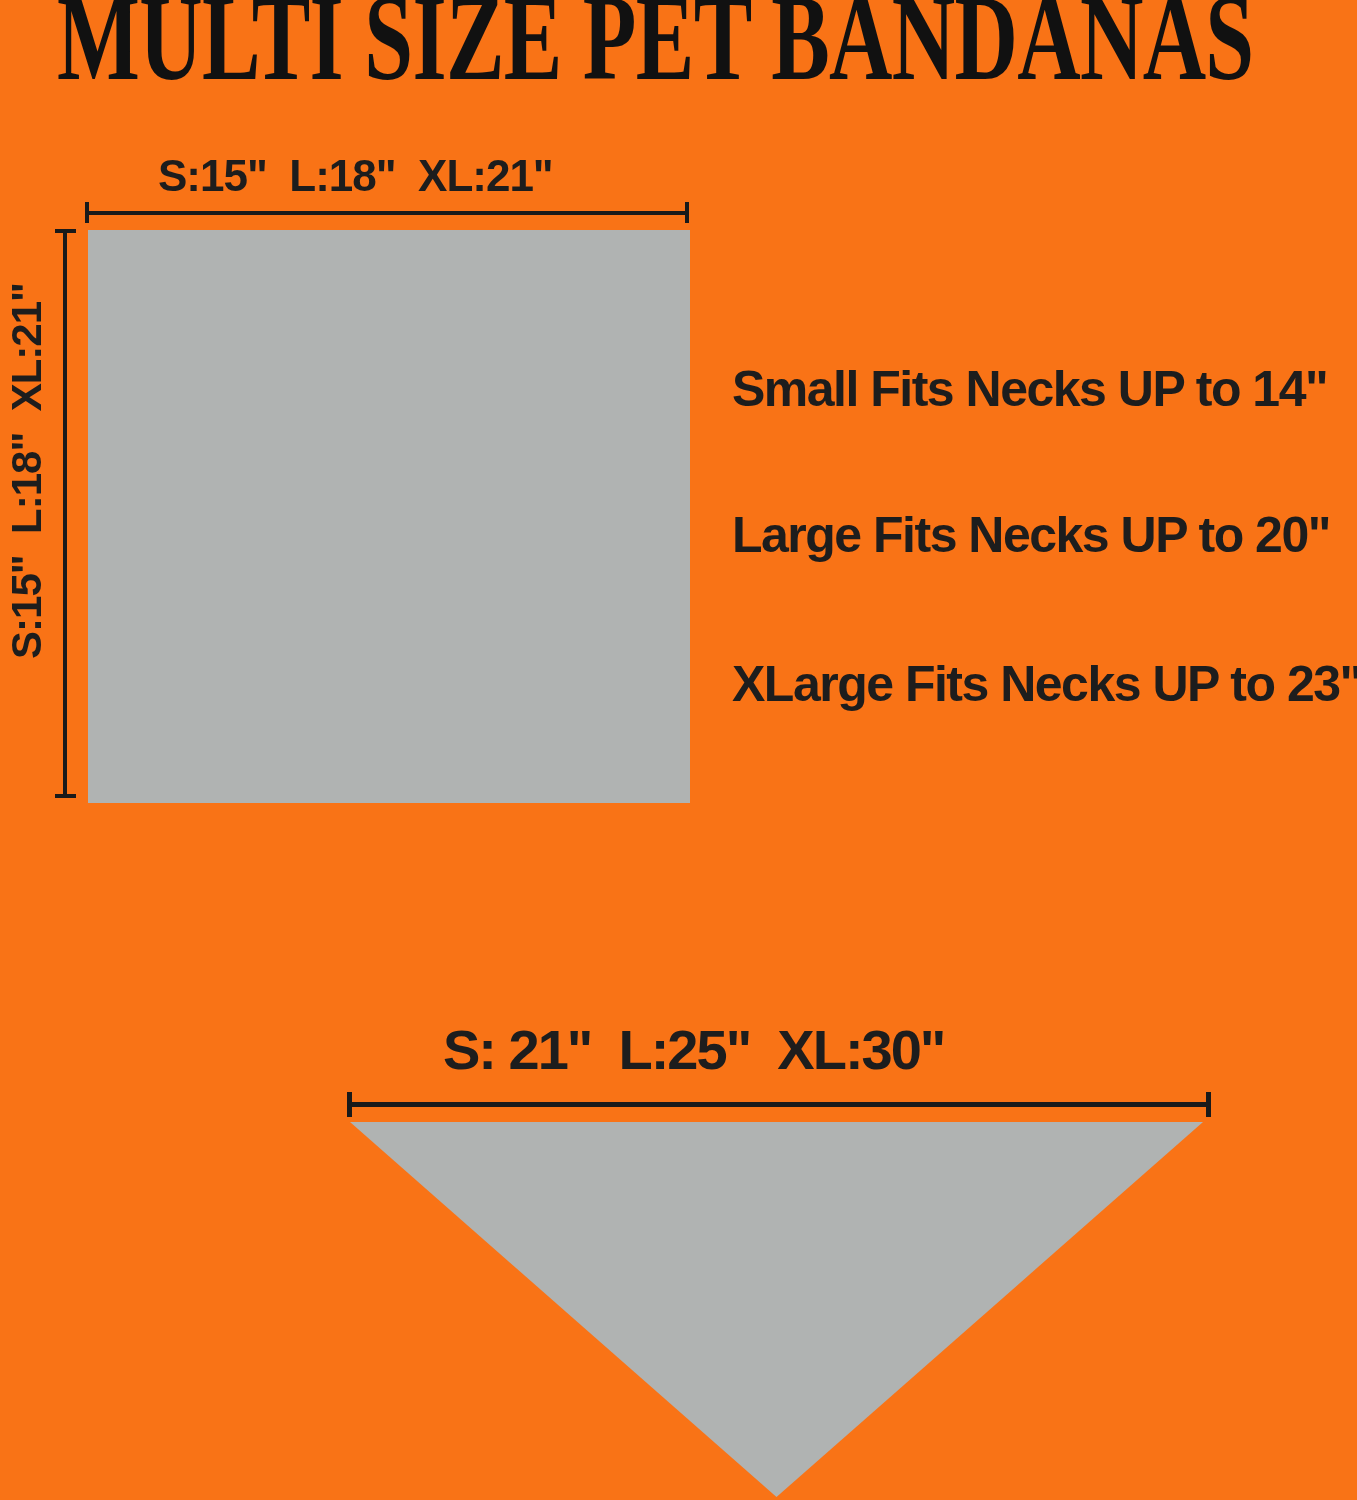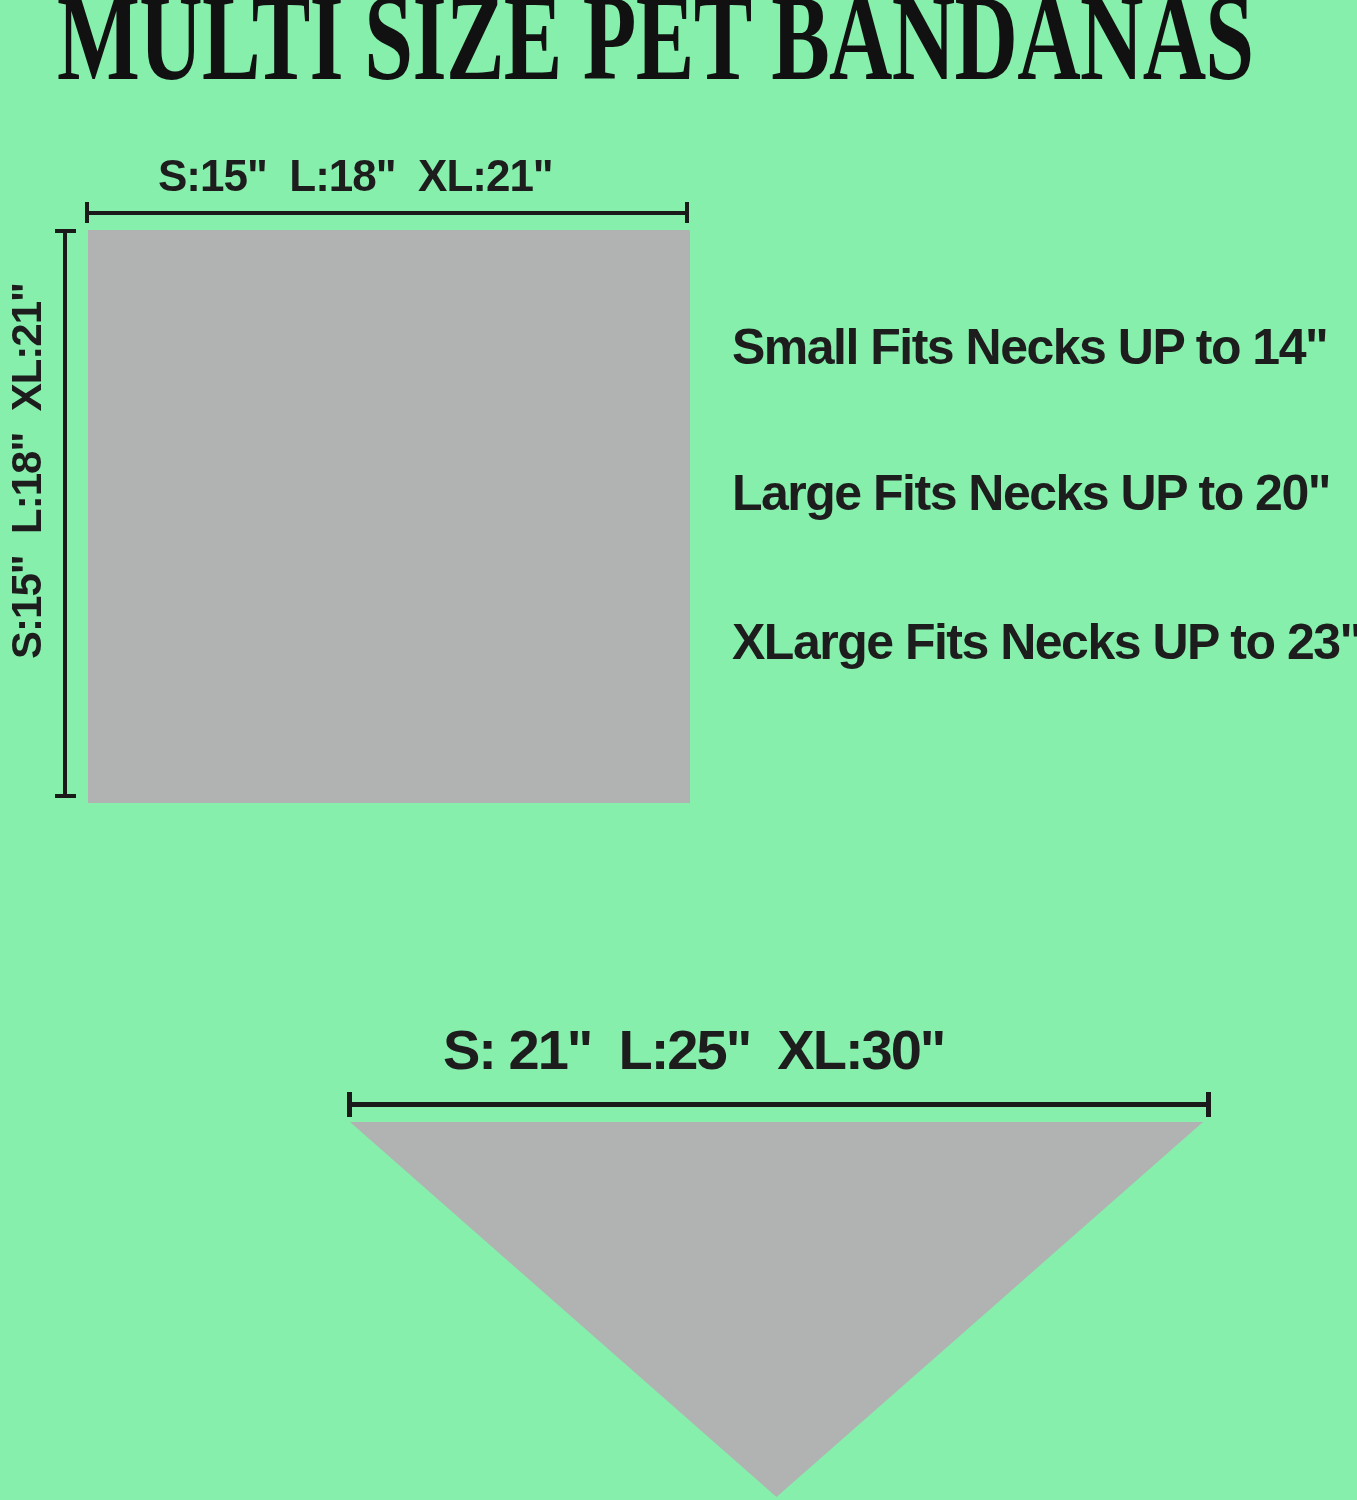--- a/index.html
+++ b/index.html
@@ -5,21 +5,21 @@
   * { margin: 0; padding: 0; box-sizing: border-box; }
   html, body { background: #ffffff; }
   body {
     font-family: "Liberation Sans", sans-serif;
     color: #1d1d1d;
   }
   .canvas {
     position: relative;
     width: 1357px;
     height: 1500px;
-    background: #86efac;
+    background: #f97316;
     overflow: hidden;
   }
 
   
   .title {
     position: absolute;
     left: 57px;
     top: -29px;
     font-family: "Liberation Serif", serif;
     font-weight: 700;
@@ -87,20 +87,21 @@
   
   .fit-note {
     position: absolute;
     left: 732px;
     font-size: 50px;
     line-height: 60px;
     font-weight: 700;
     letter-spacing: -1.5px;
     white-space: pre;
     color: #1d1d1d;
+    margin-top: 42px;
   }
   .fit-small  { top: 317px; }
   .fit-large  { top: 463px; }
   .fit-xlarge { top: 612px; }
 </style>
 </head>
 <body>
 
 <div class="canvas">
 

